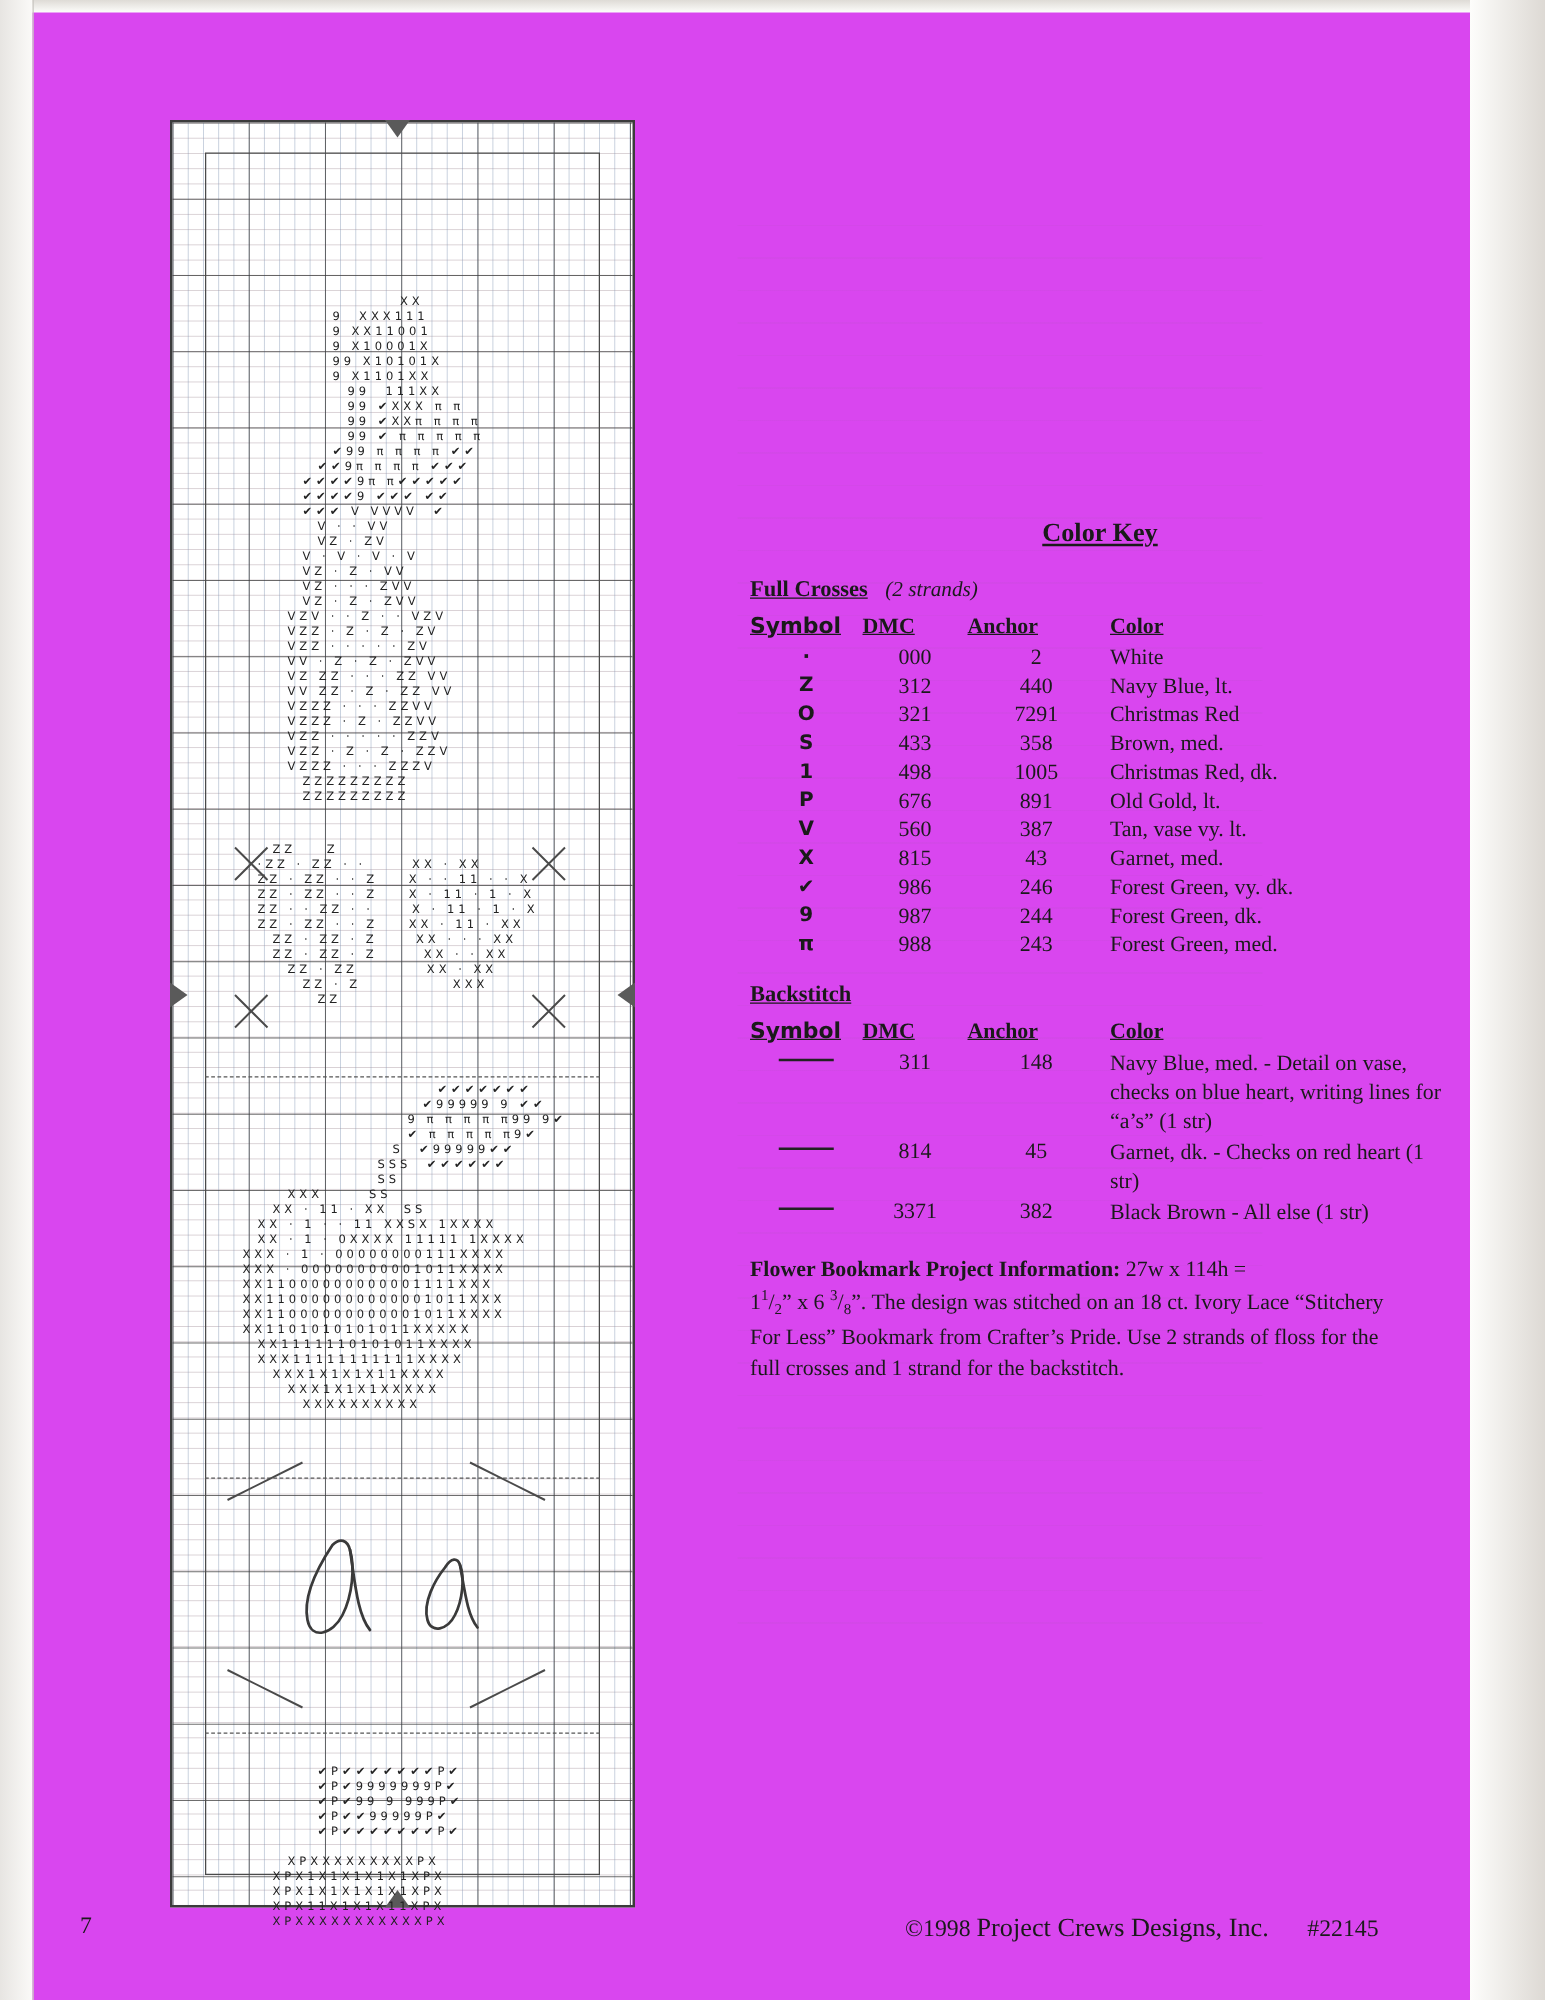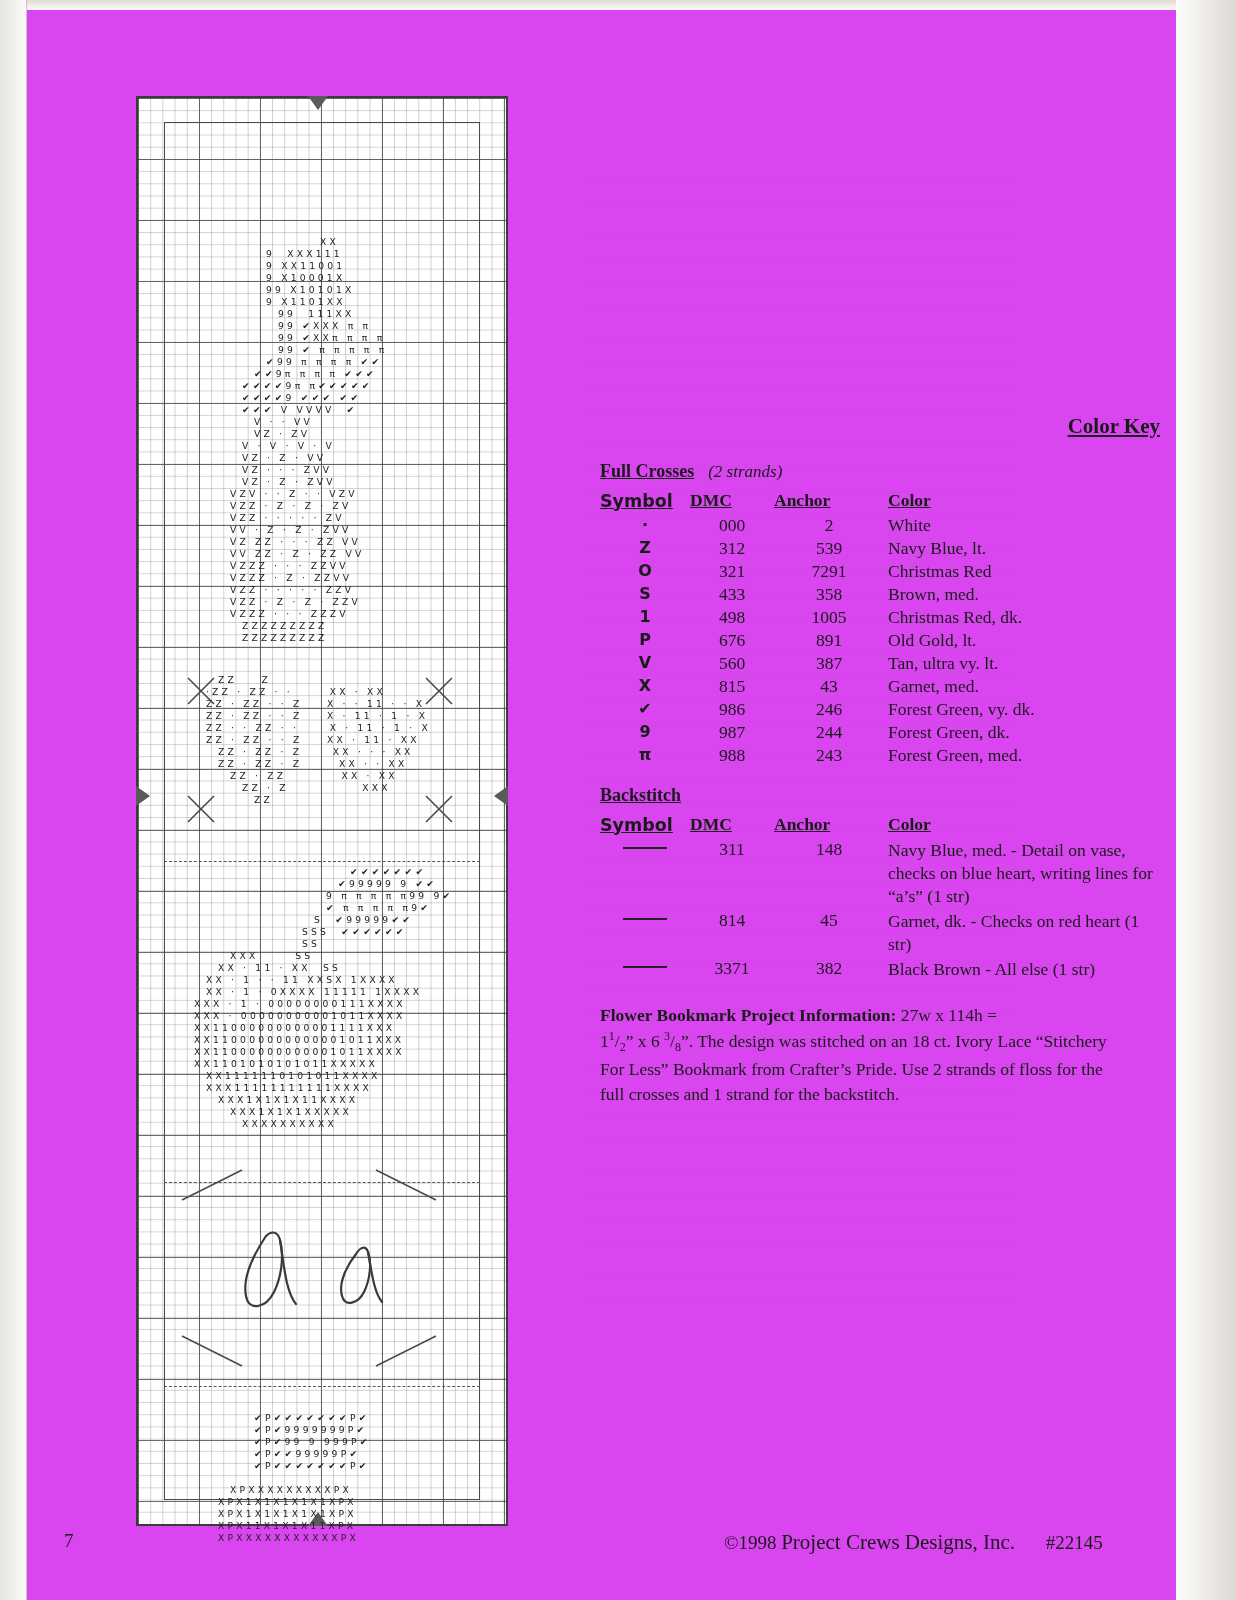--- a/index.html
+++ b/index.html
@@ -146,21 +146,21 @@
   h1.title {
     font-family: "Liberation Serif", serif;
     font-weight: bold;
     font-size: 30px;
     letter-spacing: 0.5px;
     text-align: center;
     margin: 0 0 8px 0;
     color: #111;
   }
   .subtitle {
-    text-align: right;
+    text-align: center;
     font-size: 21px;
     font-weight: bold;
     text-decoration: underline;
     margin: 0 0 22px 0;
   }
   .section-head {
     font-size: 18px;
     font-weight: bold;
     text-decoration: underline;
     display: inline-block;
@@ -311,21 +311,21 @@
       <tbody id="fc-body">
           <tr>
             <td class="col-sym">·</td>
             <td class="col-dmc">000</td>
             <td class="col-anchor">2</td>
             <td class="col-color">White</td>
           </tr>
           <tr>
             <td class="col-sym">Z</td>
             <td class="col-dmc">312</td>
-            <td class="col-anchor">539</td>
+            <td class="col-anchor">440</td>
             <td class="col-color">Navy Blue, lt.</td>
           </tr>
           <tr>
             <td class="col-sym">O</td>
             <td class="col-dmc">321</td>
             <td class="col-anchor">7291</td>
             <td class="col-color">Christmas Red</td>
           </tr>
           <tr>
             <td class="col-sym">S</td>
@@ -342,21 +342,21 @@
           <tr>
             <td class="col-sym">P</td>
             <td class="col-dmc">676</td>
             <td class="col-anchor">891</td>
             <td class="col-color">Old Gold, lt.</td>
           </tr>
           <tr>
             <td class="col-sym">V</td>
             <td class="col-dmc">560</td>
             <td class="col-anchor">387</td>
-            <td class="col-color">Tan, ultra vy. lt.</td>
+            <td class="col-color">Tan, vase vy. lt.</td>
           </tr>
           <tr>
             <td class="col-sym">X</td>
             <td class="col-dmc">815</td>
             <td class="col-anchor">43</td>
             <td class="col-color">Garnet, med.</td>
           </tr>
           <tr>
             <td class="col-sym">✔</td>
             <td class="col-dmc">986</td>

